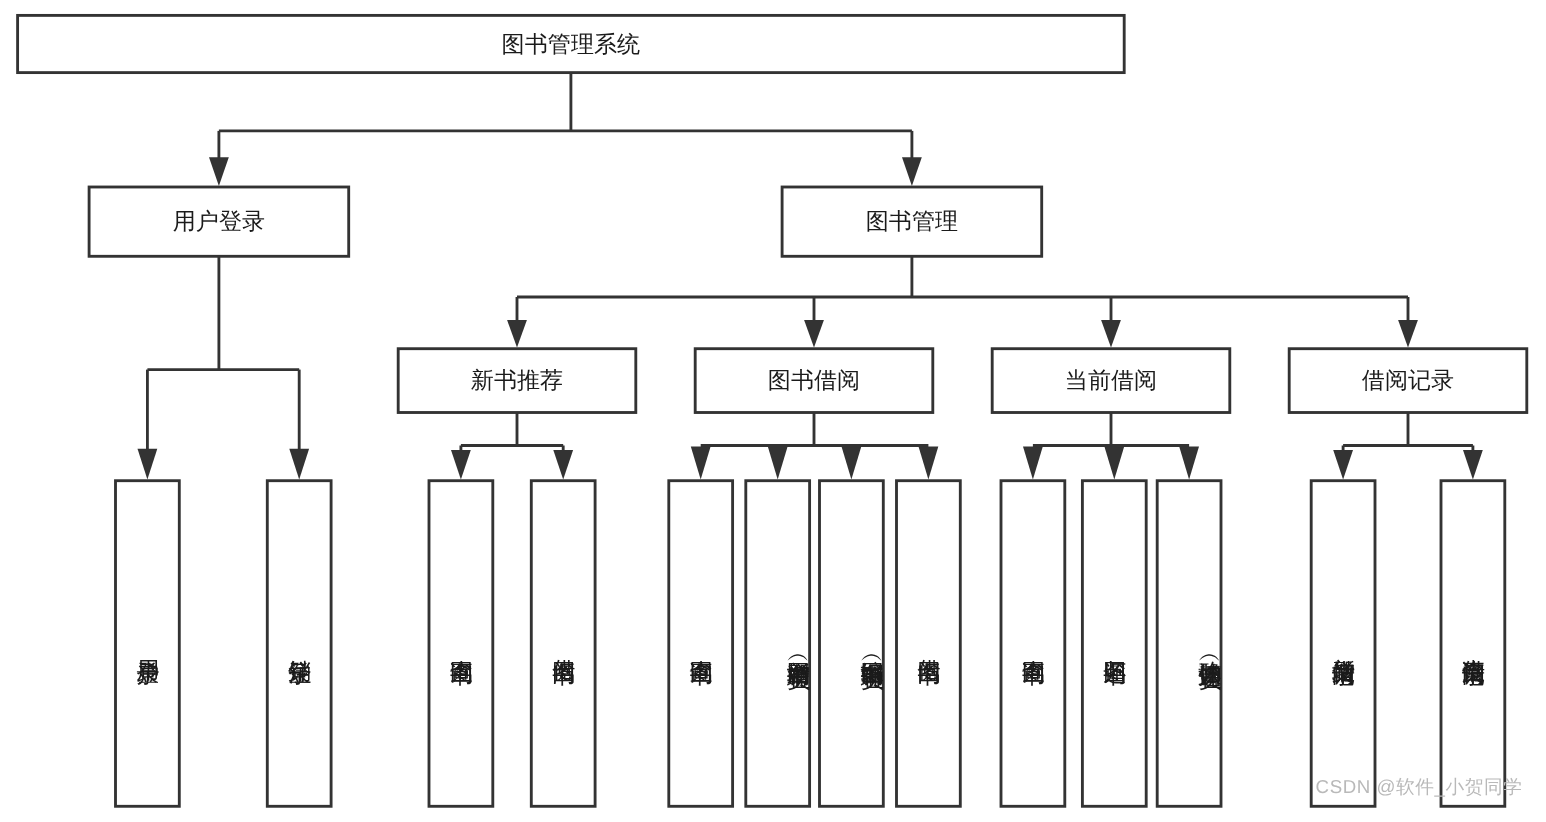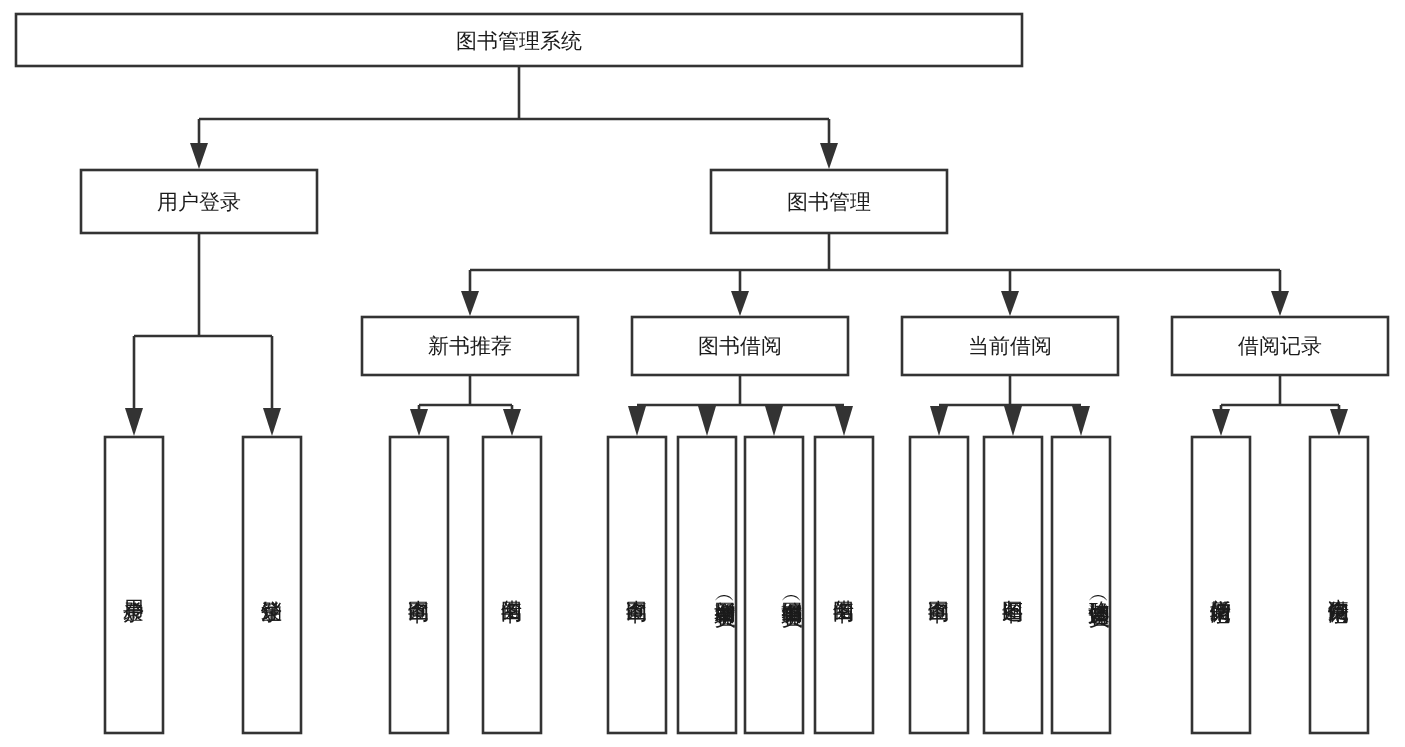--- a/index.html
+++ b/index.html
@@ -179,14 +179,15 @@
   <div class="node-label-v" style="left:608px; top:437px; width:58px; height:296px;">查询图书</div>
   <div class="node-label-v" style="left:678px; top:437px; width:58px; height:296px; align-items:flex-start; padding-top:6px; box-sizing:border-box;">新增图书（管理员）</div>
   <div class="node-label-v" style="left:745px; top:437px; width:58px; height:296px; align-items:flex-start; padding-top:6px; box-sizing:border-box;">编辑图书（管理员）</div>
   <div class="node-label-v" style="left:815px; top:437px; width:58px; height:296px;">借阅图书</div>
   <div class="node-label-v" style="left:910px; top:437px; width:58px; height:296px;">查询图书</div>
   <div class="node-label-v" style="left:984px; top:437px; width:58px; height:296px;">归还图书</div>
   <div class="node-label-v" style="left:1052px; top:437px; width:58px; height:296px; align-items:flex-start; padding-top:6px; box-sizing:border-box;">确认归还（管理员）</div>
   <div class="node-label-v" style="left:1192px; top:437px; width:58px; height:296px;">新增借阅记录</div>
   <div class="node-label-v" style="left:1310px; top:437px; width:58px; height:296px;">查询借阅记录</div>
 
+  <div class="watermark" style="left:1196px; top:704px;">CSDN @软件_小贺同学</div>
 
 </div>
 
 </body></html>

